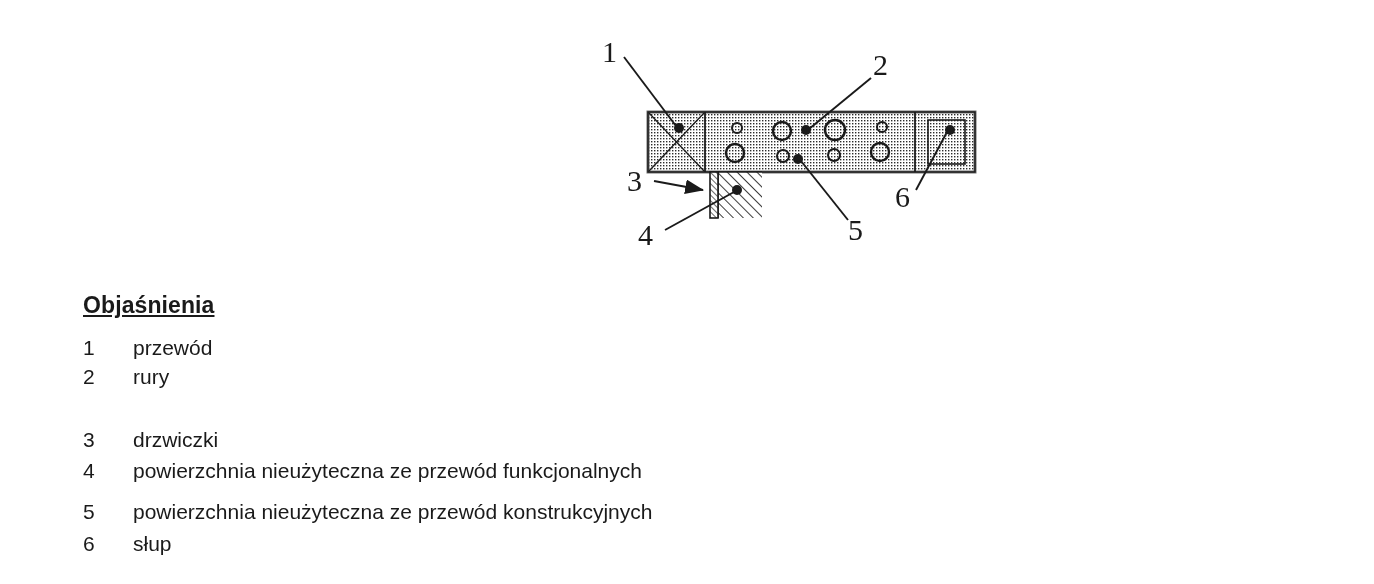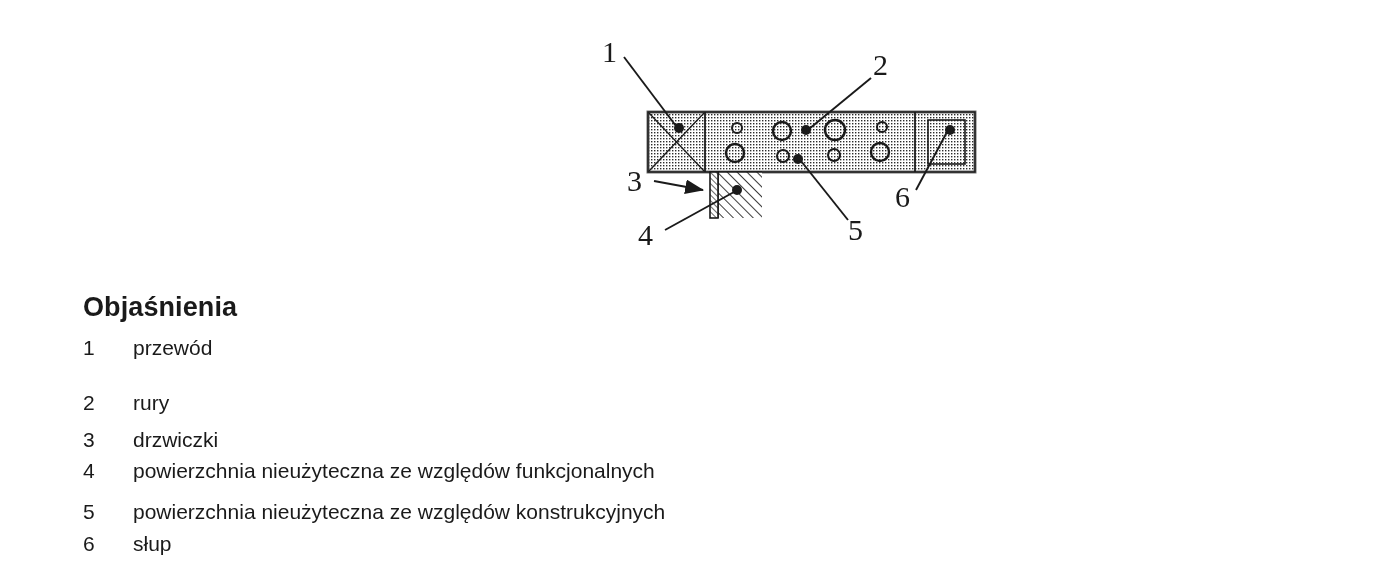--- a/index.html
+++ b/index.html
@@ -25,24 +25,25 @@
   #legend-block {
     position: absolute;
     left: 0;
     top: 280px;
     width: 1374px;
   }
   .legend-title {
     position: absolute;
     left: 83px;
     top: 12px;
-    font-size: 27px;
+    font-size: 23px;
     font-weight: bold;
     letter-spacing: 0.1px;
     white-space: nowrap;
+    text-decoration: underline;
   }
   .legend-row {
     position: absolute;
     left: 83px;
     font-size: 21px;
     white-space: nowrap;
     line-height: 1;
   }
   .legend-num {
     display: inline-block;
@@ -135,28 +136,28 @@
     </g>
   </svg>
 </div>
 
 <div id="legend-block">
   <div class="legend-title">Objaśnienia</div>
 
   <div class="legend-row" style="top:57px">
     <span class="legend-num">1</span><span class="legend-label">przewód</span>
   </div>
-  <div class="legend-row" style="top:112px">
+  <div class="legend-row" style="top:86px">
     <span class="legend-num">2</span><span class="legend-label">rury</span>
   </div>
   <div class="legend-row" style="top:149px">
     <span class="legend-num">3</span><span class="legend-label">drzwiczki</span>
   </div>
   <div class="legend-row" style="top:180px">
-    <span class="legend-num">4</span><span class="legend-label">powierzchnia nieużyteczna ze względów funkcjonalnych</span>
+    <span class="legend-num">4</span><span class="legend-label">powierzchnia nieużyteczna ze przewód funkcjonalnych</span>
   </div>
   <div class="legend-row" style="top:221px">
-    <span class="legend-num">5</span><span class="legend-label">powierzchnia nieużyteczna ze względów konstrukcyjnych</span>
+    <span class="legend-num">5</span><span class="legend-label">powierzchnia nieużyteczna ze przewód konstrukcyjnych</span>
   </div>
   <div class="legend-row" style="top:253px">
     <span class="legend-num">6</span><span class="legend-label">słup</span>
   </div>
 </div>
 
 </body></html>

